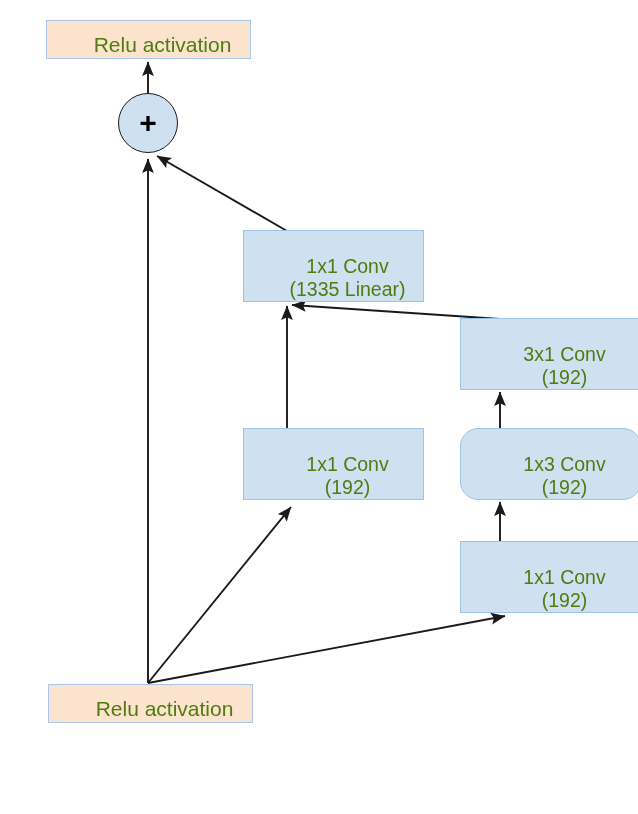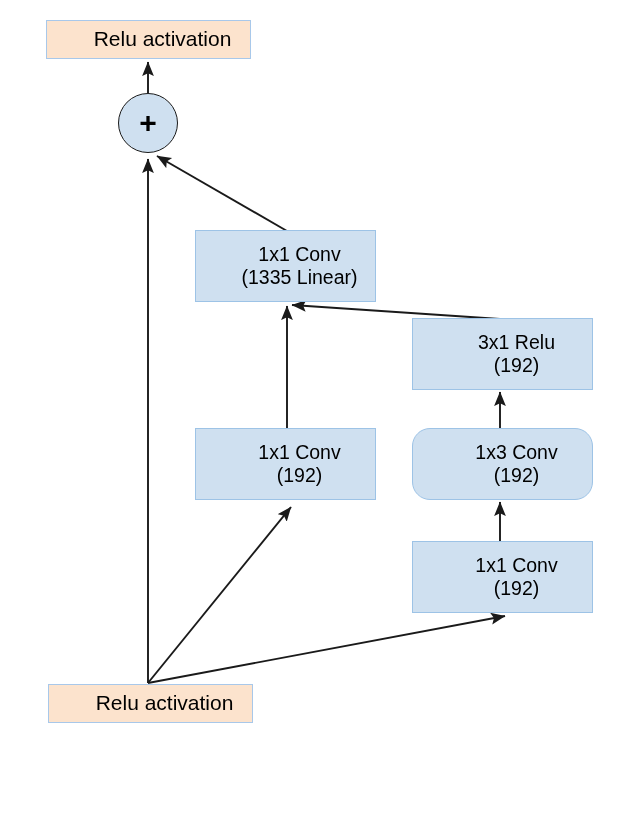--- a/index.html
+++ b/index.html
@@ -25,36 +25,37 @@
     left: 0; top: 0;
     width: 638px;
     height: 735px;
   }
   .node {
     position: absolute;
     box-sizing: border-box;
     display: flex;
     flex-direction: column;
     align-items: center;
-    justify-content: center;
+    justify-content: flex-end;
     text-align: center;
     line-height: 1.18;
-    color: #000000;
+    color: #4d7c0f;
     white-space: nowrap;
     padding-left: 28px;
   }
   .node-relu {
     background: #fce3cd;
     border: 1.4px solid #a8c8ea;
     font-size: 21px;
   }
   .node-conv {
     background: #cfe0f0;
     border: 1.4px solid #9dc3e6;
     font-size: 19.5px;
+    margin-left: 48px;
   }
   .node-line { display: block; }
   .sum-node {
     position: absolute;
     box-sizing: border-box;
     border-radius: 50%;
     background: #cfe0f0;
     border: 1.6px solid #1a1a1a;
     display: flex;
     align-items: center;
@@ -115,21 +116,21 @@
   <div class="sum-node" style="left:118px; top:93px; width:60px; height:60px;">
     <span>+</span>
   </div>
 
   <div class="node node-conv" style="left:195px; top:230px; width:181px; height:72px;">
     <span class="node-line">1x1 Conv</span>
     <span class="node-line">(1335 Linear)</span>
   </div>
 
   <div class="node node-conv" style="left:412px; top:318px; width:181px; height:72px;">
-    <span class="node-line">3x1 Relu</span>
+    <span class="node-line">3x1 Conv</span>
     <span class="node-line">(192)</span>
   </div>
 
   <div class="node node-conv" style="left:195px; top:428px; width:181px; height:72px;">
     <span class="node-line">1x1 Conv</span>
     <span class="node-line">(192)</span>
   </div>
 
   <div class="node node-conv" style="left:412px; top:428px; width:181px; height:72px;border-radius:18px;">
     <span class="node-line">1x3 Conv</span>

